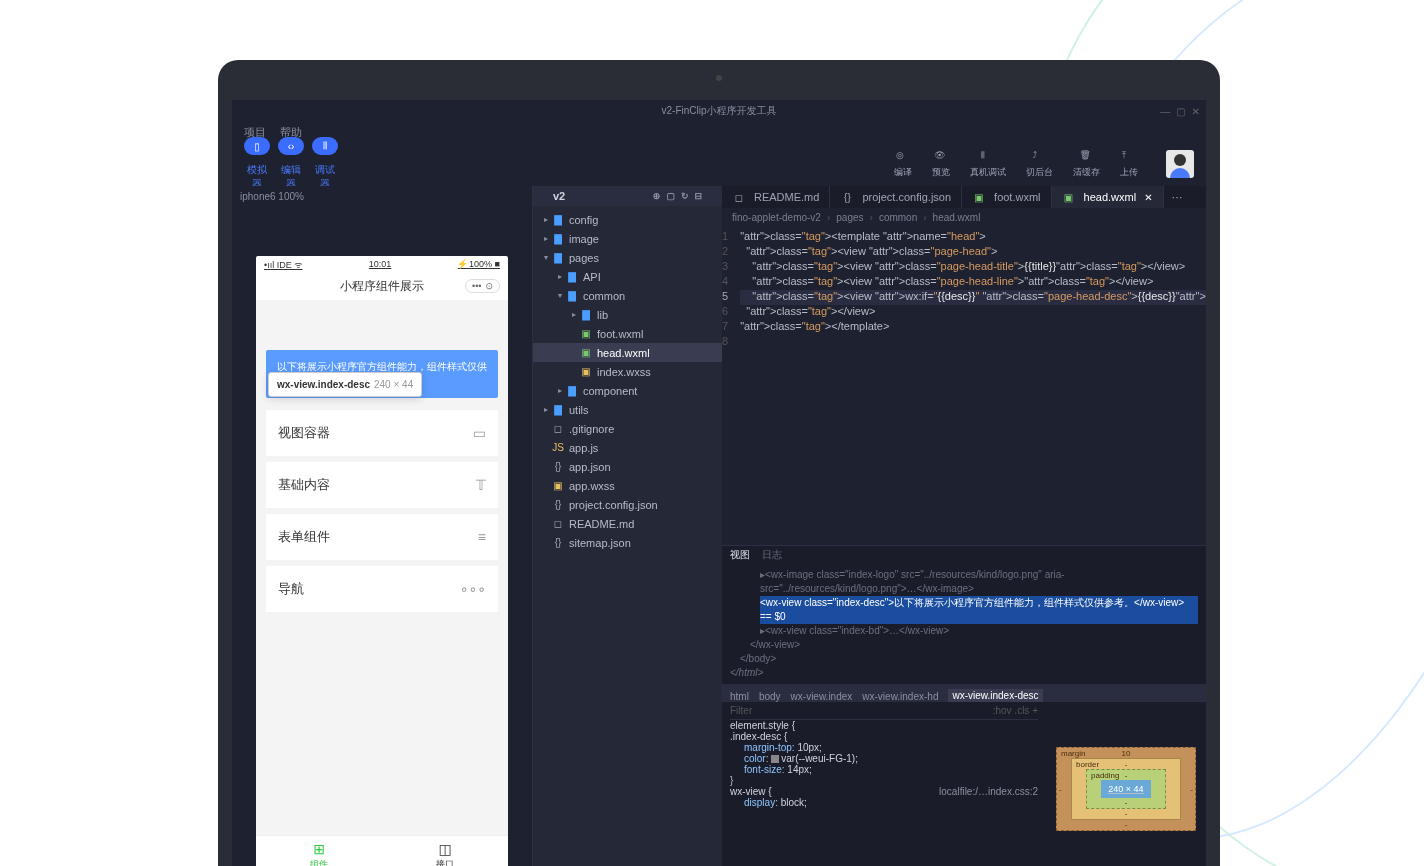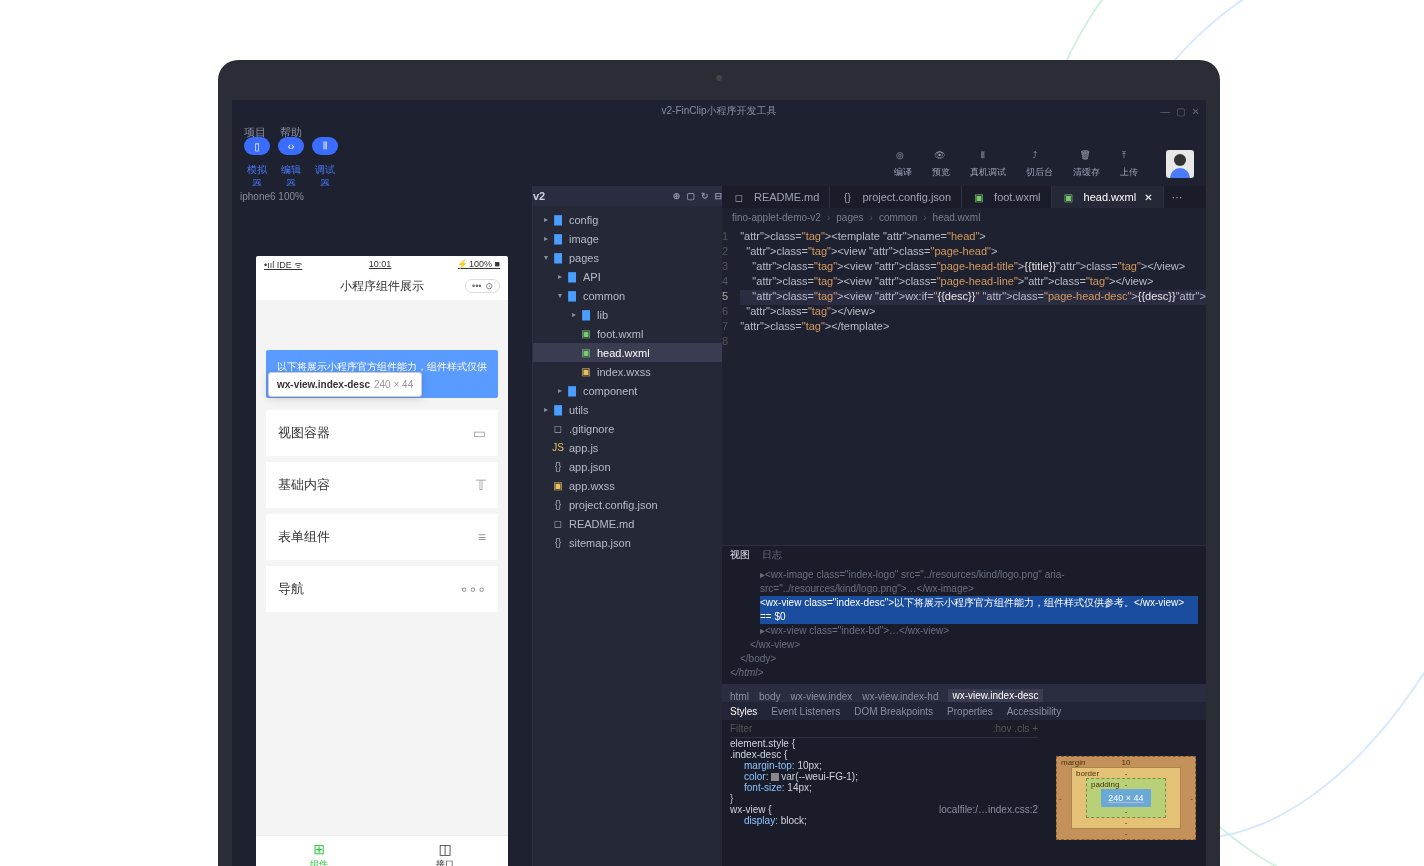--- a/index.html
+++ b/index.html
@@ -55,21 +55,21 @@
 .hl-box { background: #5a9bff; color: #fff; padding: 10px; margin: 40px 0 12px; border-radius: 2px; font-size: 10px; text-align: center; }
 .list-item { background: #fff; margin-bottom: 6px; padding: 14px 12px; display: flex; justify-content: space-between; align-items: center; font-size: 13px; }
 .list-icon { color: #999; font-size: 14px; }
 .phone-tabbar { height: 40px; border-top: 1px solid #eee; display: flex; }
 .tab-item { flex: 1; display: flex; flex-direction: column; align-items: center; justify-content: center; font-size: 9px; gap: 1px; }
 .tab-active { color: #2ecc40; }
 .tab-item .ti-icon { font-size: 14px; }
 
 
 .tree-panel { width: 190px; background: #252837; border-left: 1px solid #2d3042; }
-.tree-header { height: 20px; display: flex; align-items: center; justify-content: space-between; padding: 0 0; color: #cfd3e0; font-size: 11px; font-weight: 600; background: #2a2d40; }
+.tree-header { height: 20px; display: flex; align-items: center; justify-content: space-between; padding: 0 20px; color: #cfd3e0; font-size: 11px; font-weight: 600; background: #2a2d40; }
 .tree-header-icons { display: flex; gap: 6px; color: #8a8fa0; font-size: 9px; }
 .tree { padding: 4px 0; }
 .tree-row { display: flex; align-items: center; height: 19px; font-size: 11px; cursor: default; }
 .tree-row.active { background: #3a3d52; color: #fff; }
 .tree-chev { width: 10px; text-align: center; font-size: 8px; color: #8a8fa0; }
 .tree-icon { width: 14px; height: 12px; margin-right: 4px; display: inline-flex; align-items: center; justify-content: center; font-size: 10px; }
 .folder-icon { color: #4a9eff; }
 .file-icon { color: #9da3b5; }
 .green-icon { color: #7bc96f; }
 .yellow-icon { color: #e8c060; }
@@ -421,27 +421,20 @@
                 <div style="padding-left: 10px;"><span class="dim">&lt;/body&gt;</span></div>
                 <div style="padding-left: 0px; font-style: italic;"><span class="dim">&lt;/html&gt;</span></div>
               </div>
             <div class="crumbs" id="dom-crumbs">
                 <span>html</span>
                 <span>body</span>
                 <span>wx-view.index</span>
                 <span>wx-view.index-hd</span>
                 <span class="cur">wx-view.index-desc</span>
               </div>
-            <div class="styles-toolbar" id="styles-toolbar">
-                <span class="act">Styles</span>
-                <span>Event Listeners</span>
-                <span>DOM Breakpoints</span>
-                <span>Properties</span>
-                <span>Accessibility</span>
-              </div>
             <div class="styles-body">
               <div class="styles-left">
                 <div class="filter-row">
                   <span>Filter</span>
                   <span>:hov  .cls  +</span>
                 </div>
                 <div id="css-rules">
                     <div class="rule-head">
                       <span class="selc">element.style {</span>
                       <span></span>

